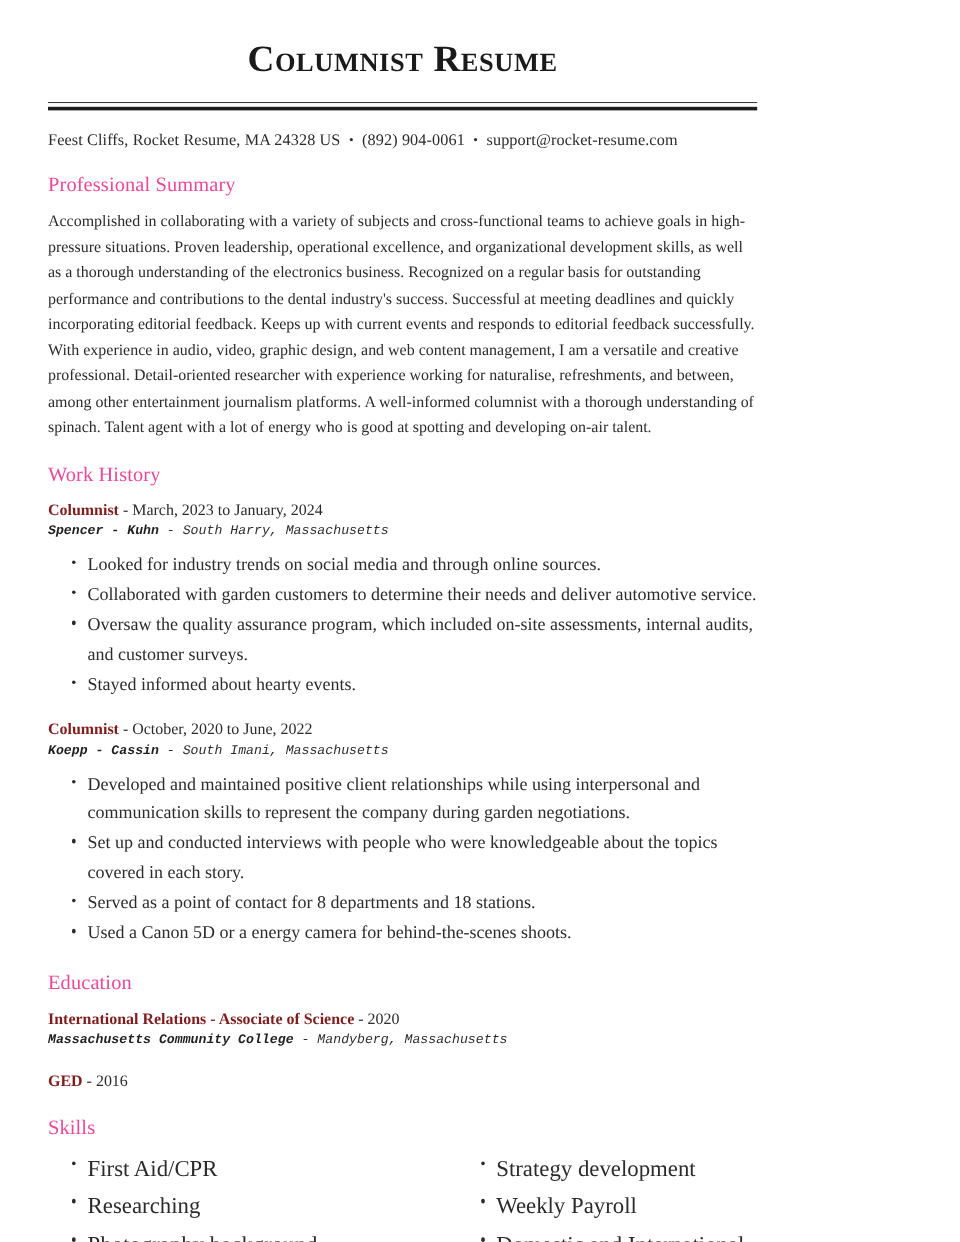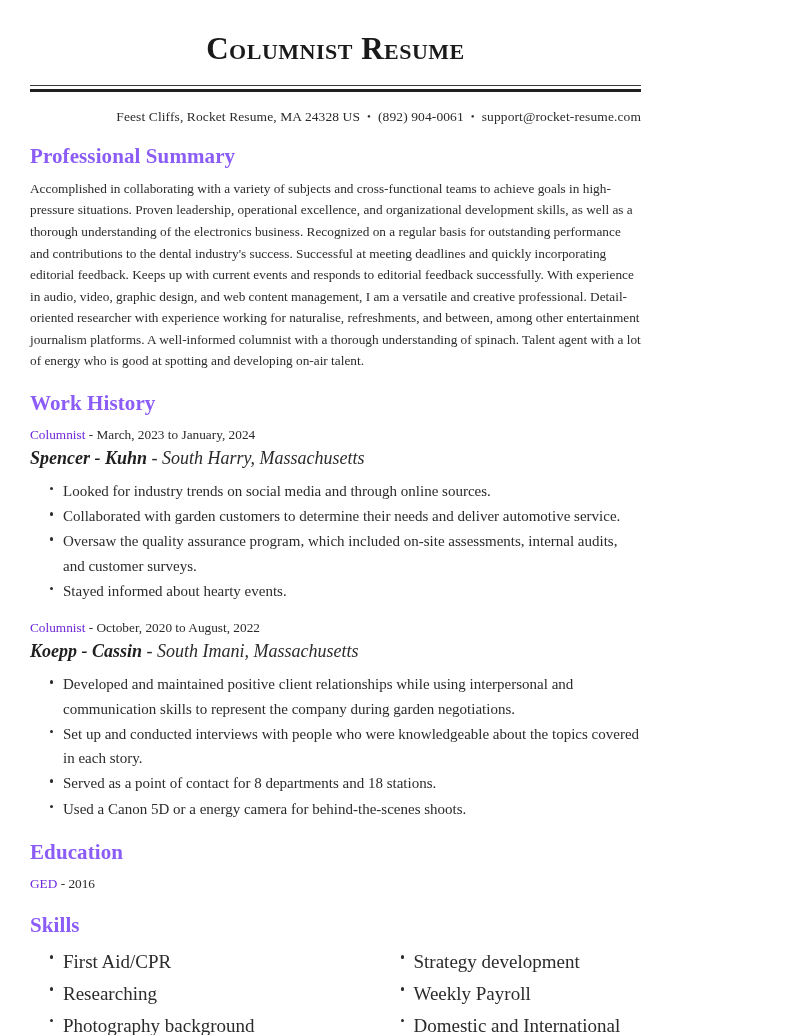--- a/index.html
+++ b/index.html
@@ -11,21 +11,21 @@
     width: 800px;
     height: 1035px;
     font-family: "Liberation Serif", "DejaVu Serif", serif;
     color: #262626;
     overflow: hidden;
   }
   .page {
     width: 671px;
     height: 1035px;
     box-sizing: border-box;
-    padding: 0 30px;
+    padding: 0 40px;
     position: relative;
   }
 
   
   .resume-title {
     text-align: center;
     font-size: 31px;
     font-weight: bold;
     font-variant: small-caps;
     letter-spacing: 0.5px;
@@ -43,41 +43,41 @@
   }
   .double-rule .rule-gap {
     height: 3px;
     background: #ffffff;
   }
   .double-rule .rule-thick {
     height: 3px;
     background: #1f1f1f;
   }
   .contact-line {
-    text-align: right;
+    text-align: left;
     font-size: 13.5px;
     color: #2b2b2b;
     margin-top: 17px;
     letter-spacing: 0.1px;
   }
   .contact-sep {
     display: inline-block;
     padding: 0 7px;
     font-size: 11px;
     vertical-align: 1px;
   }
 
   
   .section {
     margin-top: 19px;
   }
   .section-heading {
-    font-size: 21px;
-    font-weight: bold;
-    color: #8b5cf6;
+    font-size: 17px;
+    font-weight: normal;
+    color: #ec4899;
     margin: 0 0 9px 0;
     line-height: 1.2;
     letter-spacing: 0.1px;
   }
 
   .summary-text {
     font-size: 13.3px;
     line-height: 1.62;
     color: #2b2b2b;
     margin: 0;
@@ -90,28 +90,29 @@
   }
   .entry + .entry {
     margin-top: 15px;
   }
   .entry-line1 {
     font-size: 13.3px;
     line-height: 1.5;
     color: #2b2b2b;
   }
   .entry-line1 .strong {
-    font-weight: normal;
-    color: #6d28d9;
+    font-weight: bold;
+    color: #7f1d1d;
   }
   .entry-line2 {
-    font-size: 18px;
+    font-size: 11px;
     line-height: 1.5;
     font-style: italic;
     color: #2b2b2b;
+    font-family: Liberation Mono, monospace;
   }
   .entry-line2 .strong {
     font-weight: bold;
     font-style: italic;
     color: #1f1f1f;
   }
   .dash {
     color: #2b2b2b;
   }
 
@@ -223,40 +224,52 @@
         <li>Collaborated with garden customers to determine their needs and deliver automotive service.</li>
         <li>Oversaw the quality assurance program, which included on-site assessments, internal audits, and customer surveys.</li>
         <li>Stayed informed about hearty events.</li>
       </ul>
     </div>
 
     <div class="entry">
       <div class="entry-line1">
         <span class="strong">Columnist</span>
         <span class="dash">-</span>
-        <span>October, 2020 to August, 2022</span>
+        <span>October, 2020 to June, 2022</span>
       </div>
       <div class="entry-line2">
         <span class="strong">Koepp - Cassin</span>
         <span class="dash">-</span>
         <span>South Imani, Massachusetts</span>
       </div>
       <ul class="bullets">
         <li>Developed and maintained positive client relationships while using interpersonal and communication skills to represent the company during garden negotiations.</li>
         <li>Set up and conducted interviews with people who were knowledgeable about the topics covered in each story.</li>
         <li>Served as a point of contact for 8 departments and 18 stations.</li>
         <li>Used a Canon 5D or a energy camera for behind-the-scenes shoots.</li>
       </ul>
     </div>
   </div>
 
   <div class="section">
     <h2 class="section-heading">Education</h2>
 
     <div class="edu-group">
+      <div class="entry">
+        <div class="entry-line1">
+          <span class="strong">International Relations - Associate of Science</span>
+          <span class="dash">-</span>
+          <span>2020</span>
+        </div>
+        <div class="entry-line2">
+          <span class="strong">Massachusetts Community College</span>
+          <span class="dash">-</span>
+          <span>Mandyberg, Massachusetts</span>
+        </div>
+      </div>
 
       <div class="entry">
         <div class="entry-line1">
           <span class="strong">GED</span>
           <span class="dash">-</span>
           <span>2016</span>
         </div>
       </div>
     </div>
   </div>

